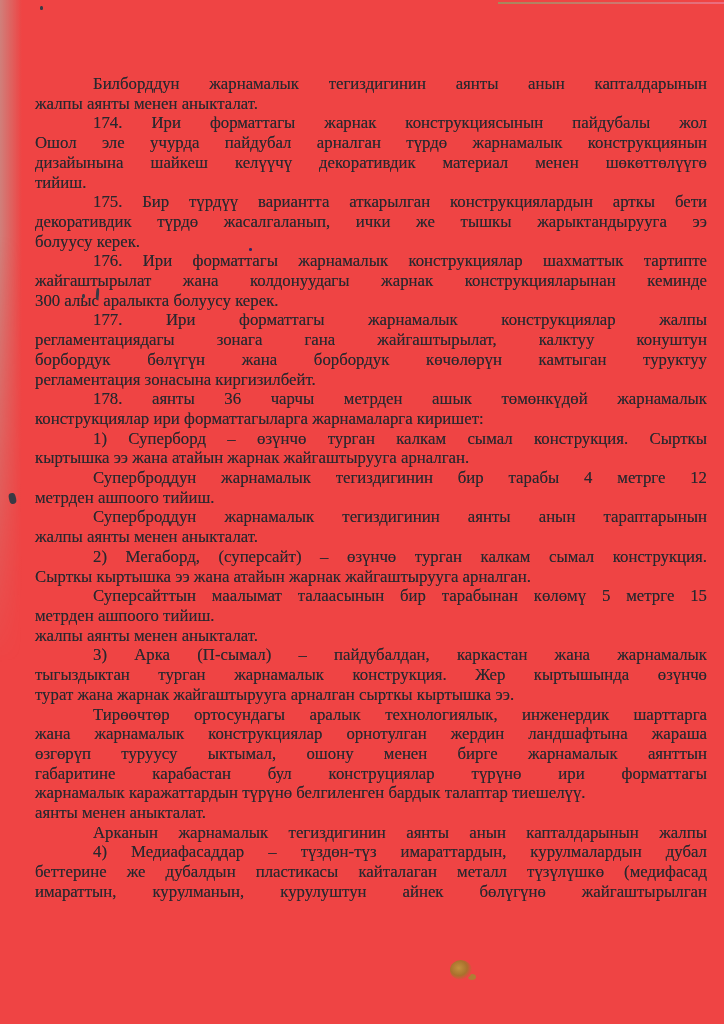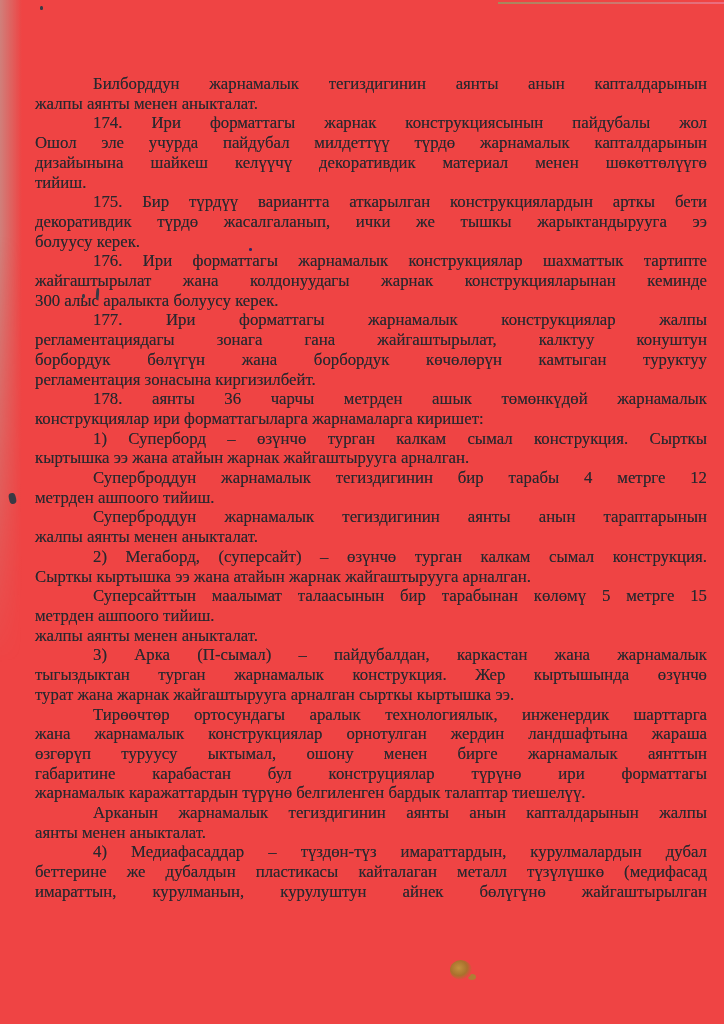--- a/index.html
+++ b/index.html
@@ -67,21 +67,21 @@
 <body>
 
 <div class="page">
   <div class="scan-edge-left"></div>
   <div class="scan-edge-top"></div>
 
   <div class="text-block">
       <div class="line p-first">Билборддун жарнамалык тегиздигинин аянты анын капталдарынын</div>
       <div class="line end">жалпы аянты менен аныкталат.</div>
       <div class="line p-first">174. Ири форматтагы жарнак конструкциясынын пайдубалы жол</div>
-      <div class="line">Ошол эле учурда пайдубал милдеттүү түрдө жарнамалык капталдарынын</div>
+      <div class="line">Ошол эле учурда пайдубал арналган түрдө жарнамалык конструкциянын</div>
       <div class="line">дизайынына шайкеш келүүчү декоративдик материал менен шөкөттөлүүгө</div>
       <div class="line end">тийиш.</div>
       <div class="line p-first">175. Бир түрдүү вариантта аткарылган конструкциялардын арткы бети</div>
       <div class="line">декоративдик түрдө жасалгаланып, ички же тышкы жарыктандырууга ээ</div>
       <div class="line end">болуусу керек.</div>
       <div class="line p-first">176. Ири форматтагы жарнамалык конструкциялар шахматтык тартипте</div>
       <div class="line">жайгаштырылат жана колдонуудагы жарнак конструкцияларынан кеминде</div>
       <div class="line end">300 алыс аралыкта болуусу керек.</div>
       <div class="line p-first">177. Ири форматтагы жарнамалык конструкциялар жалпы</div>
       <div class="line">регламентациядагы зонага гана жайгаштырылат, калктуу конуштун</div>
@@ -101,22 +101,22 @@
       <div class="line end">метрден ашпоого тийиш.</div>
       <div class="line end">жалпы аянты менен аныкталат.</div>
       <div class="line p-first">3) Арка (П-сымал) – пайдубалдан, каркастан жана жарнамалык</div>
       <div class="line">тыгыздыктан турган жарнамалык конструкция. Жер кыртышында өзүнчө</div>
       <div class="line end">турат жана жарнак жайгаштырууга арналган сырткы кыртышка ээ.</div>
       <div class="line p-first">Тирөөчтөр ортосундагы аралык технологиялык, инженердик шарттарга</div>
       <div class="line">жана жарнамалык конструкциялар орнотулган жердин ландшафтына жараша</div>
       <div class="line">өзгөрүп туруусу ыктымал, ошону менен бирге жарнамалык аянттын</div>
       <div class="line">габаритине карабастан бул конструциялар түрүнө ири форматтагы</div>
       <div class="line end">жарнамалык каражаттардын түрүнө белгиленген бардык талаптар тиешелүү.</div>
+      <div class="line end">аянты менен аныкталат.</div>
       <div class="line p-first">Арканын жарнамалык тегиздигинин аянты анын капталдарынын жалпы</div>
-      <div class="line end">аянты менен аныкталат.</div>
       <div class="line p-first">4) Медиафасаддар – түздөн-түз имараттардын, курулмалардын дубал</div>
       <div class="line">беттерине же дубалдын пластикасы кайталаган металл түзүлүшкө (медифасад</div>
       <div class="line">имараттын, курулманын, курулуштун айнек бөлүгүнө жайгаштырылган</div>
     </div>
 
   <div class="speck speck-c"></div>
   <div class="speck speck-a"></div>
   <div class="speck speck-a2"></div>
   <div class="speck speck-b"></div>
   <div class="speck speck-d"></div>

